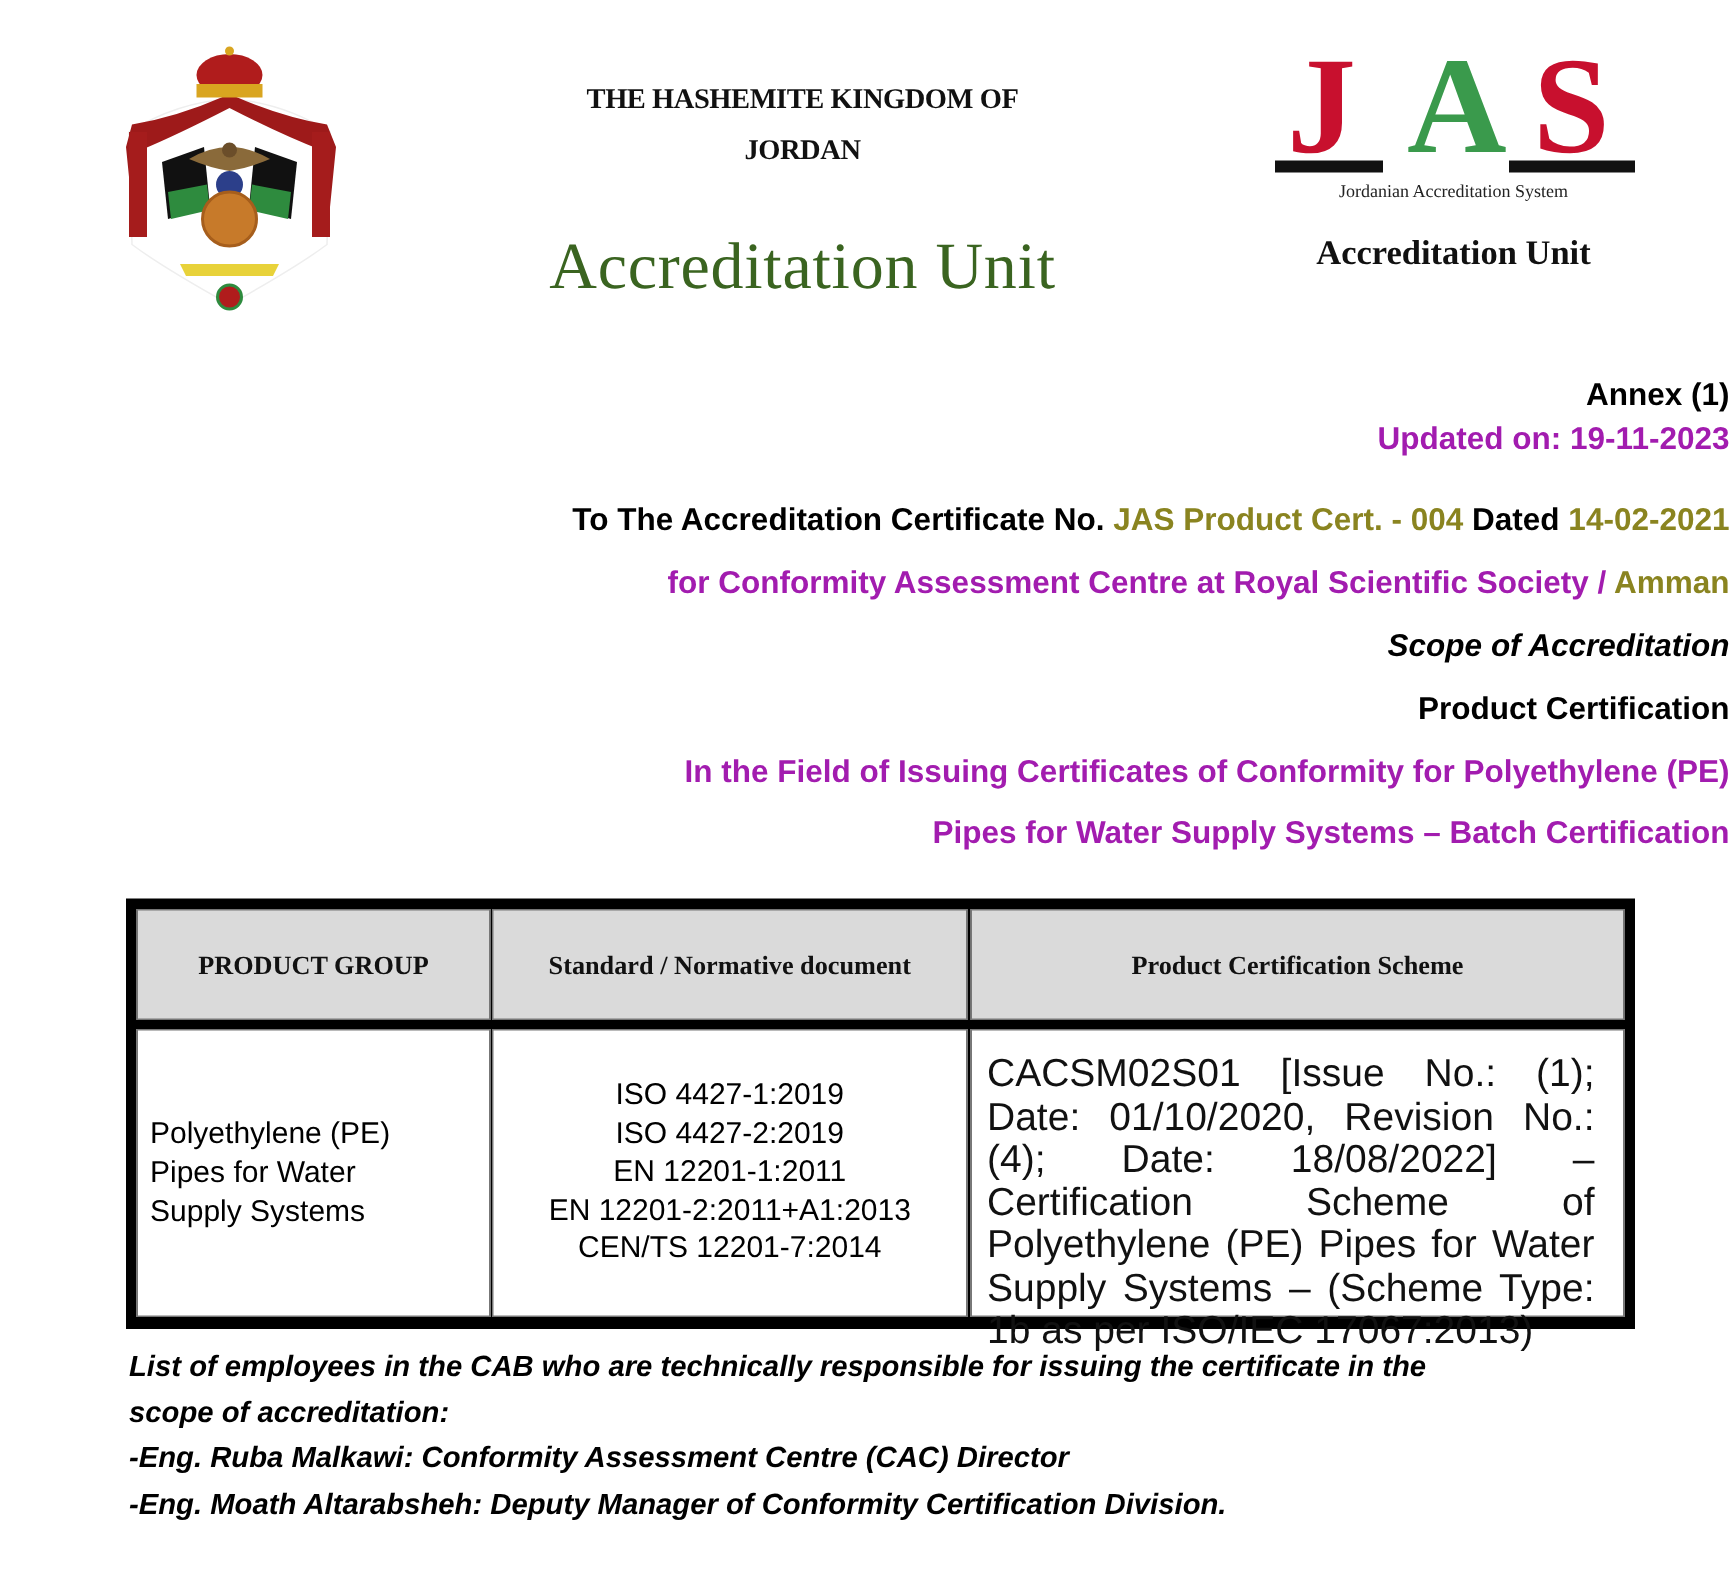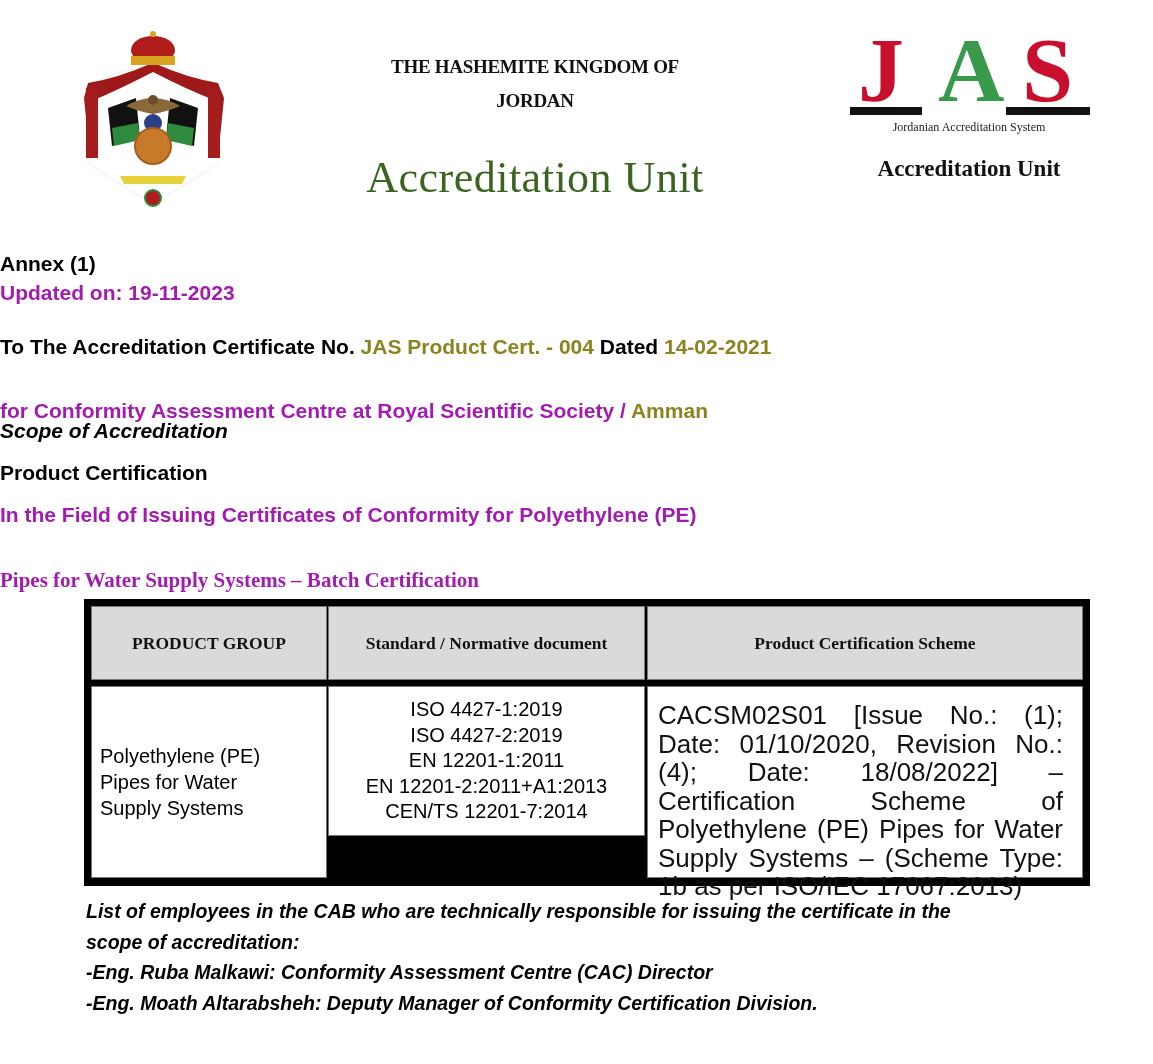--- a/index.html
+++ b/index.html
@@ -14,21 +14,21 @@
   .jas-letters { position: absolute; left: 12px; top: 8px; width: 240px; height: 80px; font-family: "Liberation Serif", serif; font-weight: bold; font-size: 92px; line-height: 80px; }
   .jas-letters span { position: absolute; top: 0; }
   .jas-bars { position: absolute; left: 12px; top: 85px; width: 240px; height: 8px; }
   .jas-bars div { position: absolute; top: 0; height: 8px; background: #111; }
   .jas-sub { position: absolute; left: 0; width: 262px; text-align: center; }
   .jas-en { top: 98px; font-family: "Liberation Serif", serif; font-size: 12px; color: #222; }
   .jas-ar { top: 112px; font-family: "DejaVu Sans", sans-serif; font-size: 16px; font-weight: bold; color: #111; direction: rtl; }
   .jas-unit { top: 134px; font-family: "Liberation Serif", serif; font-weight: bold; font-size: 23px; color: #111; }
 
   
-  .line { left: 0; width: 1153px; text-align: left; font-weight: bold; font-size: 21px; white-space: nowrap; }
+  .line { left: 0; width: 1153px; text-align: right; font-weight: bold; font-size: 21px; white-space: nowrap; }
   .green { color: #a21caf; }
   .olive { color: #8a8420; }
   .black { color: #000; }
 
   
   .tbl { left: 84px; top: 599px; width: 1006px; height: 287px; background: #000; }
   .cell { position: absolute; box-sizing: border-box; border: 1px solid #777; background: #fff; }
   .hcell { background: #dadada; display: flex; align-items: center; justify-content: center; font-family: "Liberation Serif", serif; font-weight: bold; font-size: 17.5px; color: #111; text-align: center; }
   .c-group { font-size: 20px; line-height: 26px; padding-left: 8px; display: flex; align-items: center; }
   .c-std { font-size: 20px; line-height: 25.5px; text-align: center; display: flex; flex-direction: column; justify-content: center; }
@@ -92,44 +92,44 @@
 
 <div class="abs line black" style="top:252px;">Annex (1)</div>
 <div class="abs line green" style="top:281px;">Updated on: 19-11-2023</div>
 
 <div class="abs line" style="top:335px;">
   <span class="black">To The Accreditation Certificate No.</span>
   <span class="olive">JAS Product Cert. - 004</span>
   <span class="black">Dated</span>
   <span class="olive">14-02-2021</span>
 </div>
-<div class="abs line" style="top:377px;margin-top:22px;">
+<div class="abs line" style="top:377px;">
   <span class="green">for Conformity Assessment Centre at Royal Scientific Society /</span>
   <span class="olive">Amman</span>
 </div>
 
 <div class="abs line black" style="top:419px;font-style:italic;">Scope of Accreditation</div>
 <div class="abs line black" style="top:461px;">Product Certification</div>
 <div class="abs line green" style="top:503px;">In the Field of Issuing Certificates of Conformity for Polyethylene (PE)</div>
-<div class="abs line green" style="top:568px;font-family:Liberation Serif, serif;">Pipes for Water Supply Systems – Batch Certification</div>
+<div class="abs line green" style="top:544px;">Pipes for Water Supply Systems – Batch Certification</div>
 
 <div class="abs tbl">
 
   <div class="cell hcell" style="left:244px;top:7px;width:317px;height:74px;">Standard /  Normative document</div>
   <div class="cell hcell" style="left:7px;top:7px;width:236px;height:74px;">PRODUCT GROUP</div>
   <div class="cell hcell" style="left:563px;top:7px;width:436px;height:74px;">Product Certification Scheme</div>
 
   <div class="cell c-group" style="left:7px;top:87px;width:236px;height:192px;">
     <div>
       <div>Polyethylene (PE)</div>
       <div>Pipes for Water</div>
       <div>Supply Systems</div>
     </div>
   </div>
-  <div class="cell c-std" style="left:244px;top:87px;width:317px;height:150px;">
+  <div class="cell c-std" style="left:244px;top:87px;width:317px;height:192px;">
     <div>ISO 4427-1:2019</div>
     <div>ISO 4427-2:2019</div>
     <div>EN 12201-1:2011</div>
     <div>EN 12201-2:2011+A1:2013</div>
     <div>CEN/TS 12201-7:2014</div>
   </div>
   <div class="cell c-scheme" style="left:563px;top:87px;width:436px;height:192px;">CACSM02S01 [Issue No.: (1); Date: 01/10/2020, Revision No.: (4); Date: 18/08/2022] – Certification Scheme of Polyethylene (PE) Pipes for Water Supply Systems – (Scheme Type: 1b as per ISO/IEC 17067:2013)</div>
 </div>
 
 <div class="abs foot">

